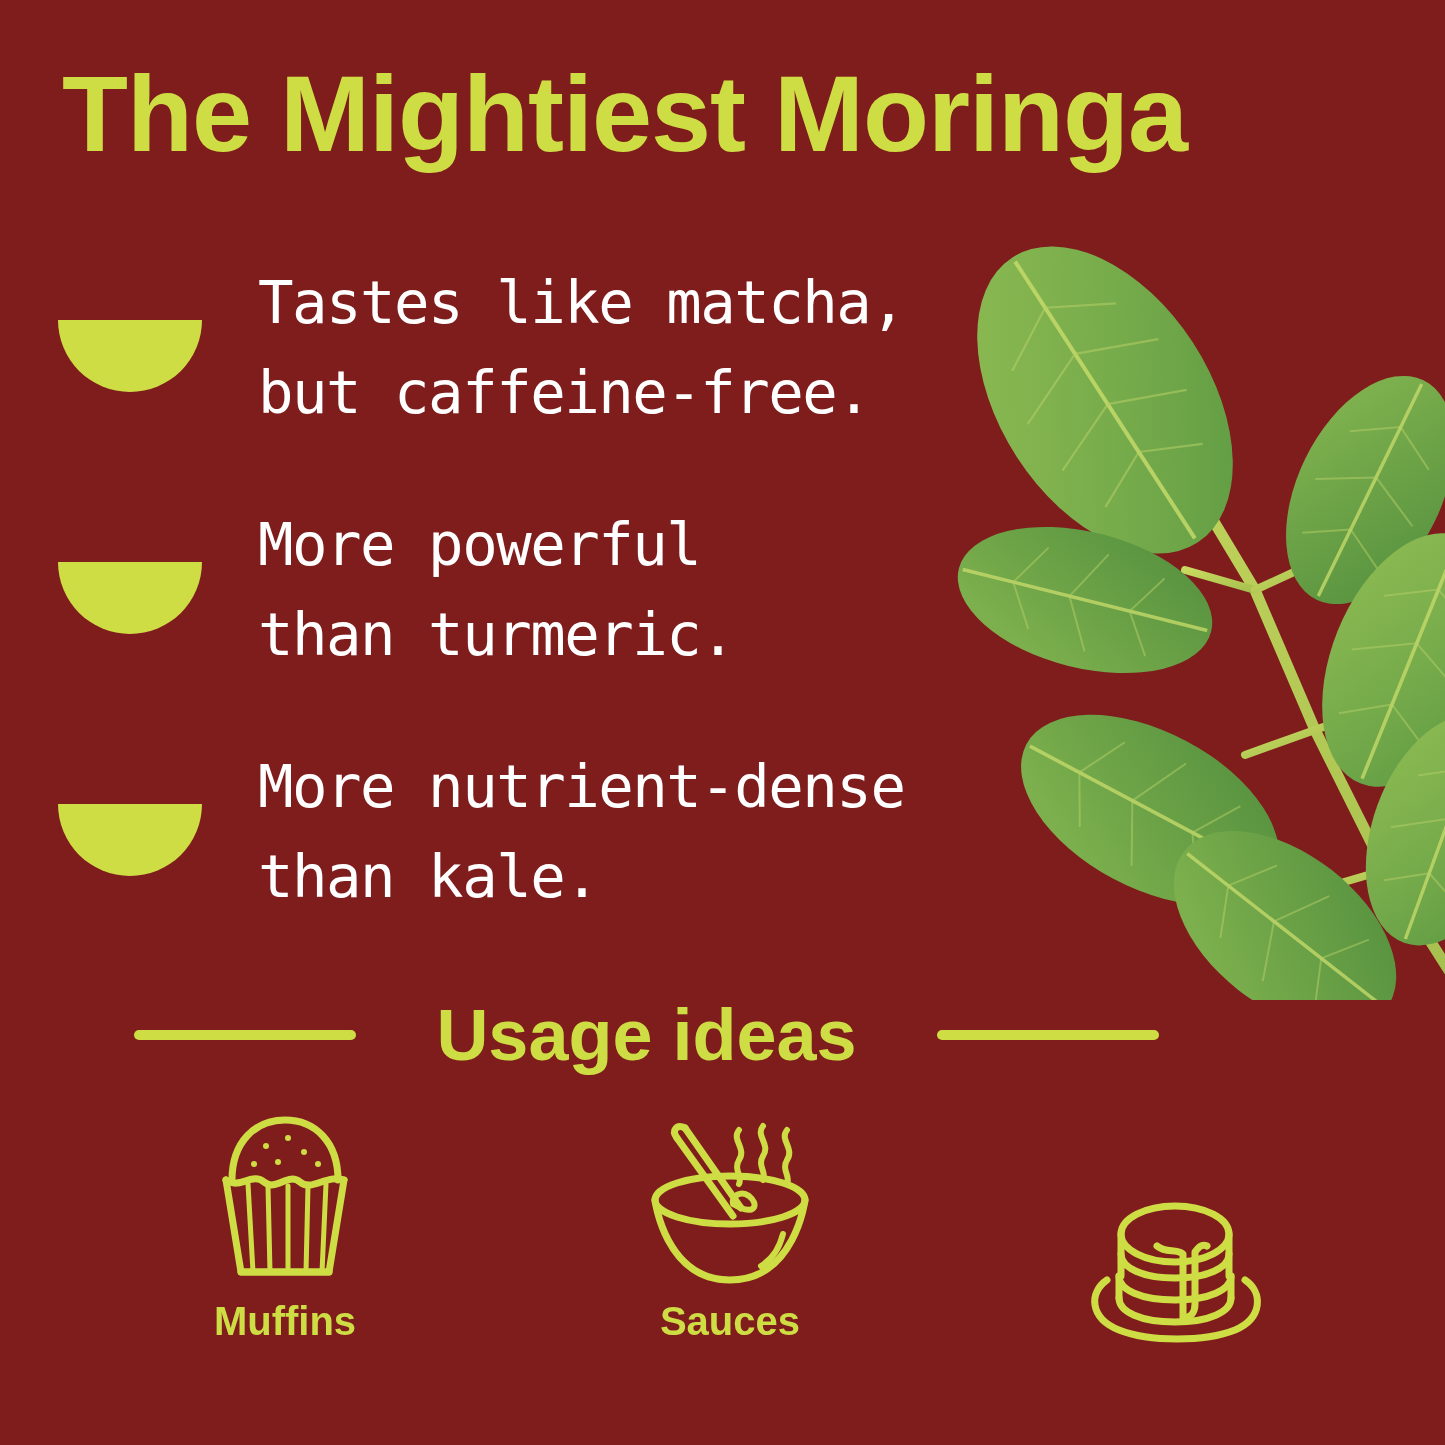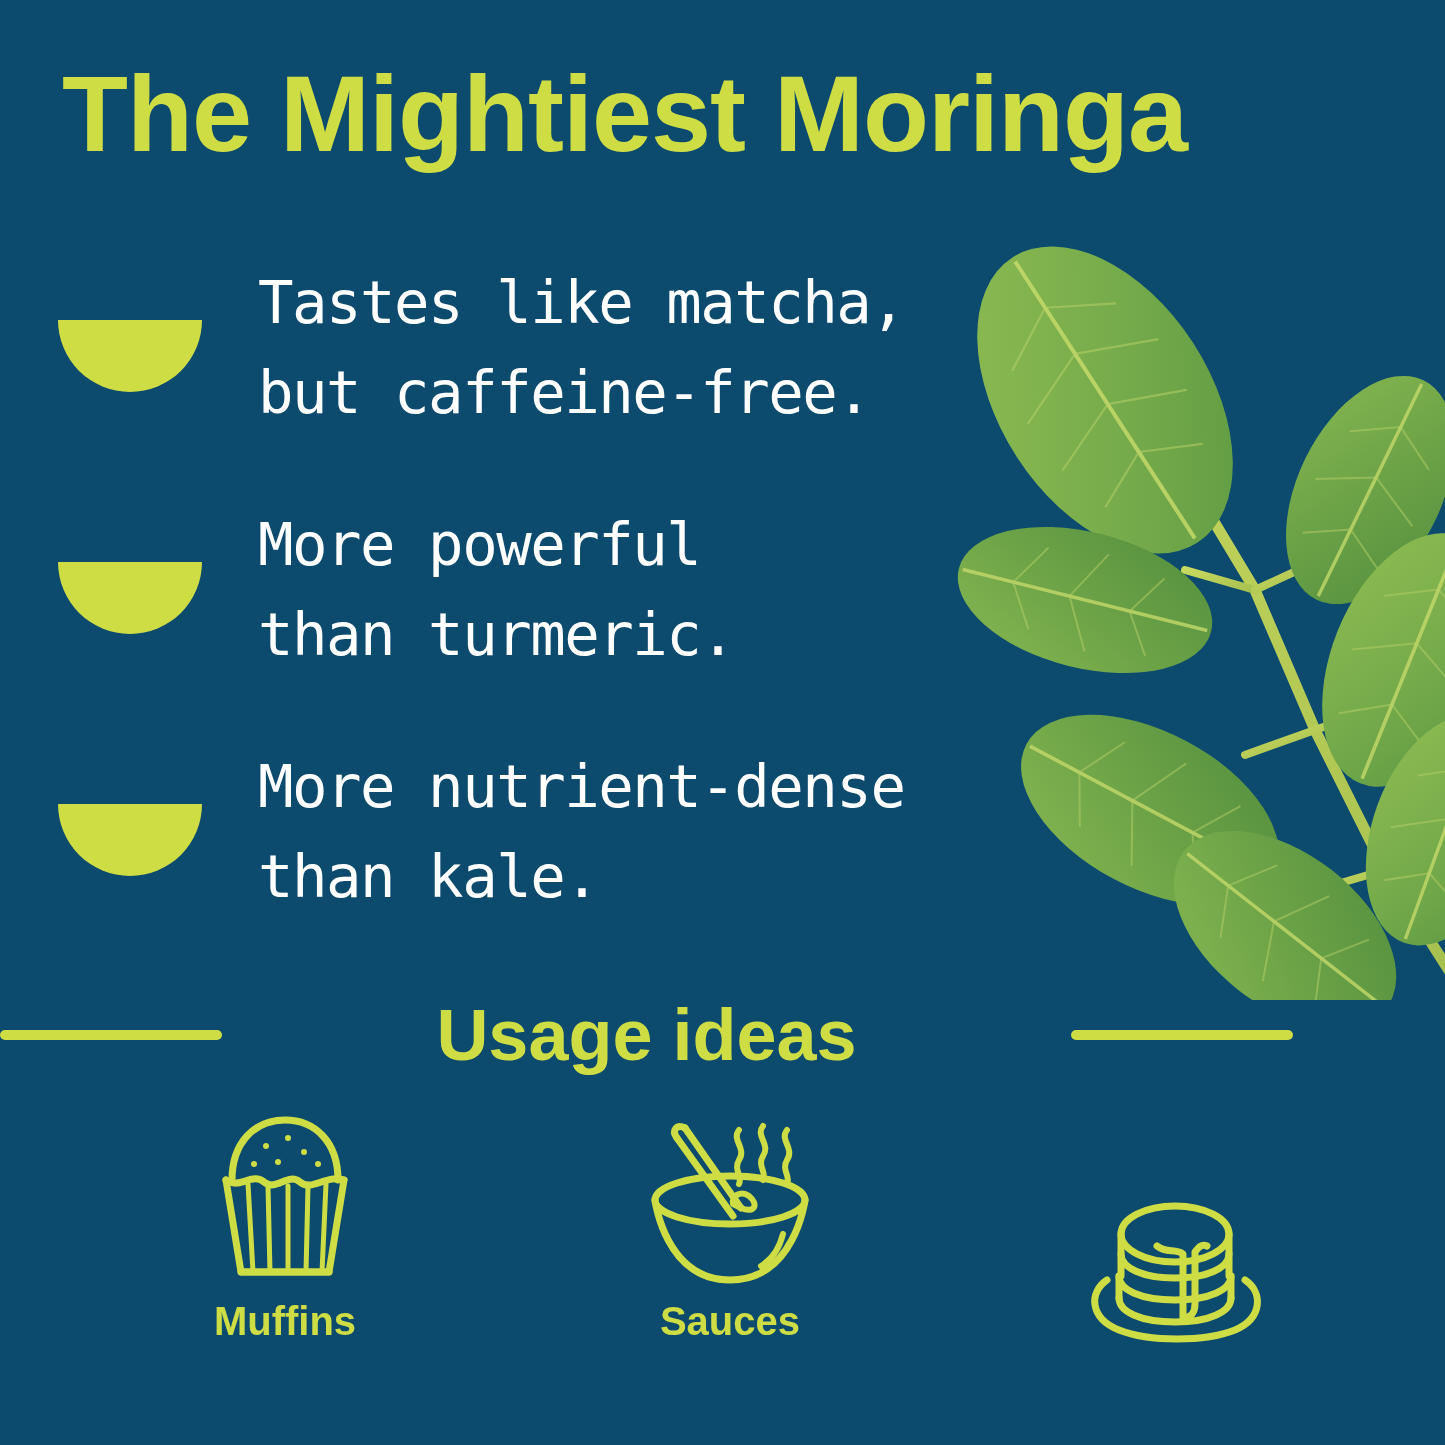--- a/index.html
+++ b/index.html
@@ -4,21 +4,21 @@
 <style>
   html, body {
     margin: 0;
     padding: 0;
     background: #0a5c45;
   }
   #canvas {
     position: relative;
     width: 1445px;
     height: 1445px;
-    background: #0c4a6e;
+    background: #7f1d1d;
     overflow: hidden;
     font-family: "Liberation Sans", sans-serif;
     -webkit-font-smoothing: antialiased;
   }
 
   
   .title {
     position: absolute;
     left: 62px;
     top: 58px;
@@ -78,21 +78,21 @@
 
   
   .usage-head {
     position: absolute;
     left: 0;
     top: 985px;
     width: 1293px;
     height: 100px;
     display: flex;
     align-items: center;
-    justify-content: space-between;
+    justify-content: center;
     gap: 12px;
   }
   .rule {
     width: 222px;
     height: 10px;
     background: #cfdd45;
     border-radius: 5px;
     flex: 0 0 auto;
   }
   .usage-title {

